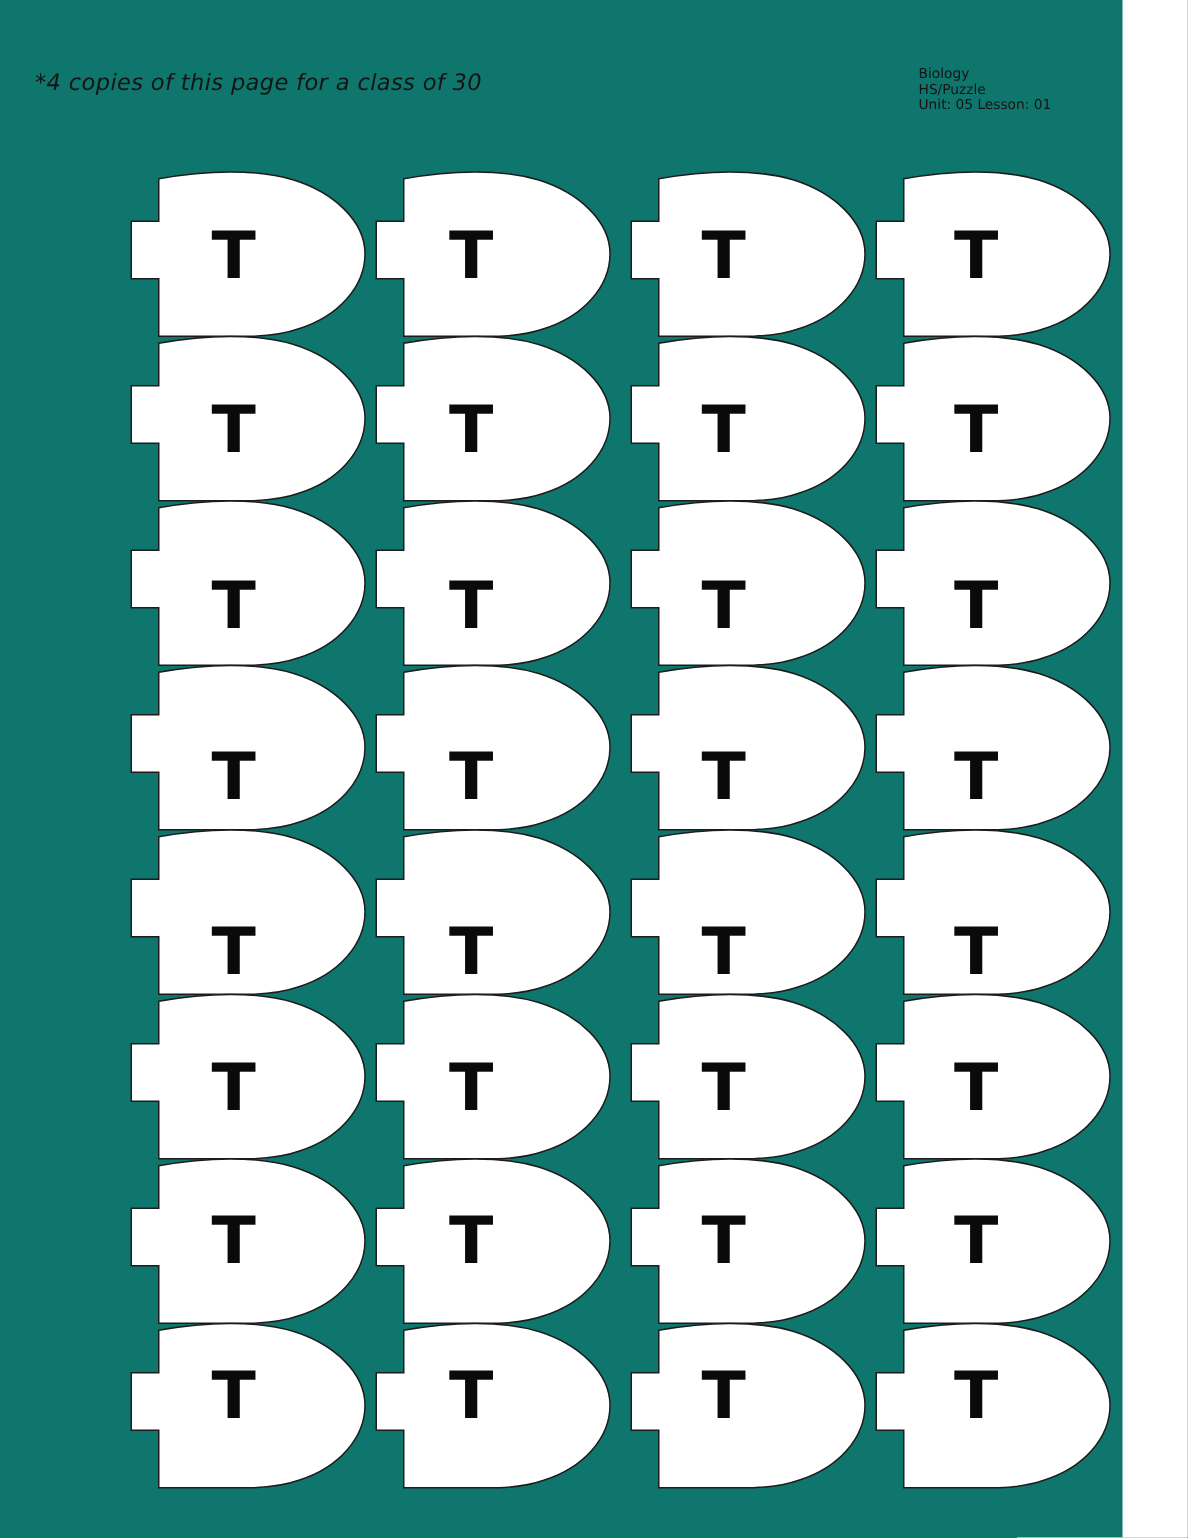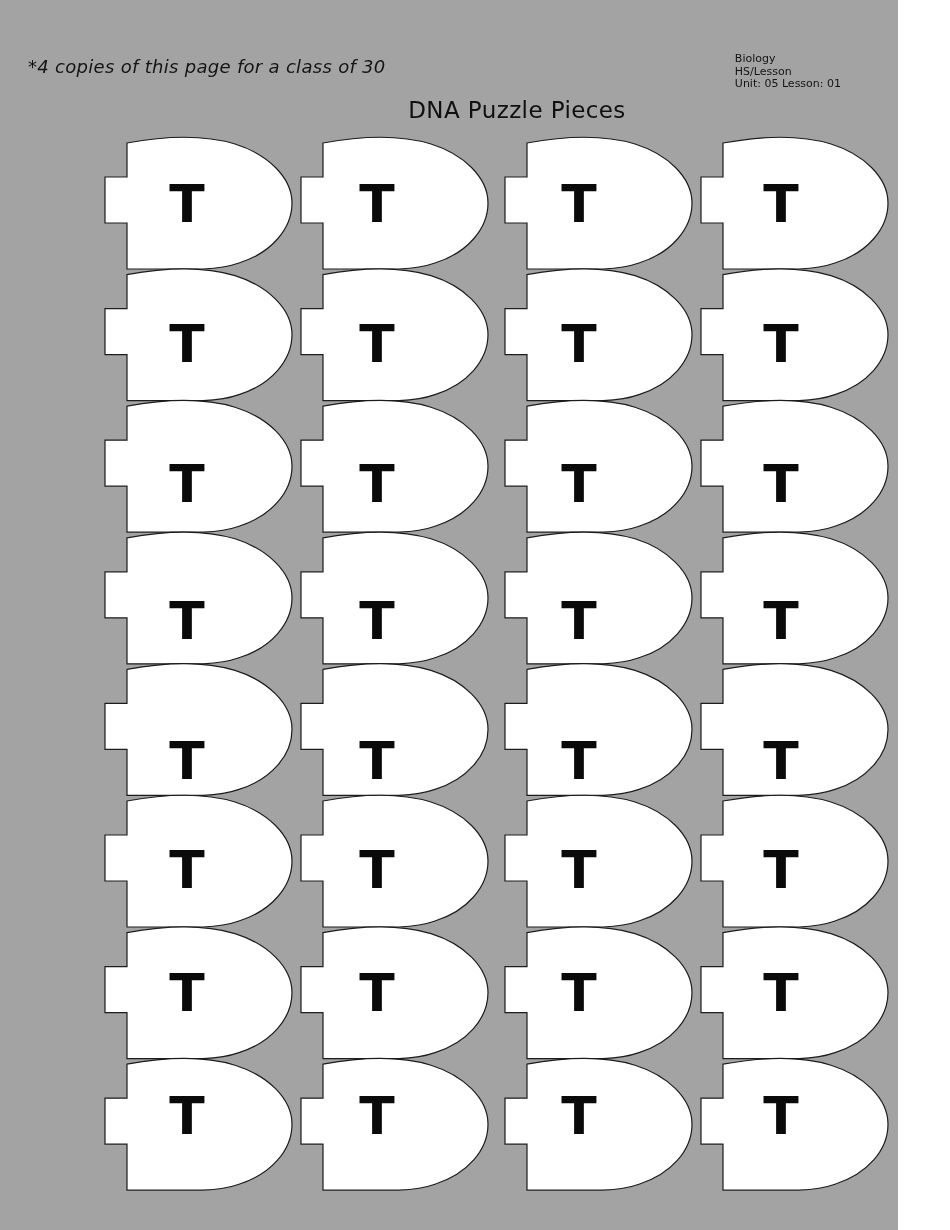--- a/index.html
+++ b/index.html
@@ -4,21 +4,21 @@
 <style>
   html, body {
     margin: 0;
     padding: 0;
     background: #ffffff;
   }
   .page {
     position: relative;
     width: 898px;
     height: 1230px;
-    background: #a3a3a3;
+    background: #0f766e;
     font-family: "DejaVu Sans", "Liberation Sans", sans-serif;
     overflow: hidden;
   }
   .note {
     position: absolute;
     left: 28px;
     top: 56px;
     font-size: 18px;
     font-style: italic;
     letter-spacing: 0.3px;
@@ -65,25 +65,24 @@
 </style>
 </head>
 <body>
 
 <div class="page">
 
   <div class="note">*4 copies of this page for a class of 30</div>
 
   <div class="meta">
     <div>Biology</div>
-    <div>HS/Lesson</div>
+    <div>HS/Puzzle</div>
     <div>Unit: 05 Lesson: 01</div>
   </div>
 
-  <h1 class="title">DNA Puzzle Pieces</h1>
 
   <svg id="puzzle-svg" width="950" height="1230" viewBox="0 0 950 1230" xmlns="http://www.w3.org/2000/svg">
       <g transform="translate(105,137)">
         <path class="piece-outline" d="M 22,6 C 60,-1 100,-2 130,7 C 162,17 187,40 187,66 C 187,92 166,116 134,126 C 124,129.6 112,131.4 98,132 L 22,132 L 22,86 L 0,86 L 0,40 L 22,40 Z"></path>
         <text class="piece-letter" x="82" y="85" text-anchor="middle">T</text>
       </g>
       <g transform="translate(301,137)">
         <path class="piece-outline" d="M 22,6 C 60,-1 100,-2 130,7 C 162,17 187,40 187,66 C 187,92 166,116 134,126 C 124,129.6 112,131.4 98,132 L 22,132 L 22,86 L 0,86 L 0,40 L 22,40 Z"></path>
         <text class="piece-letter" x="76" y="85" text-anchor="middle">T</text>
       </g>

